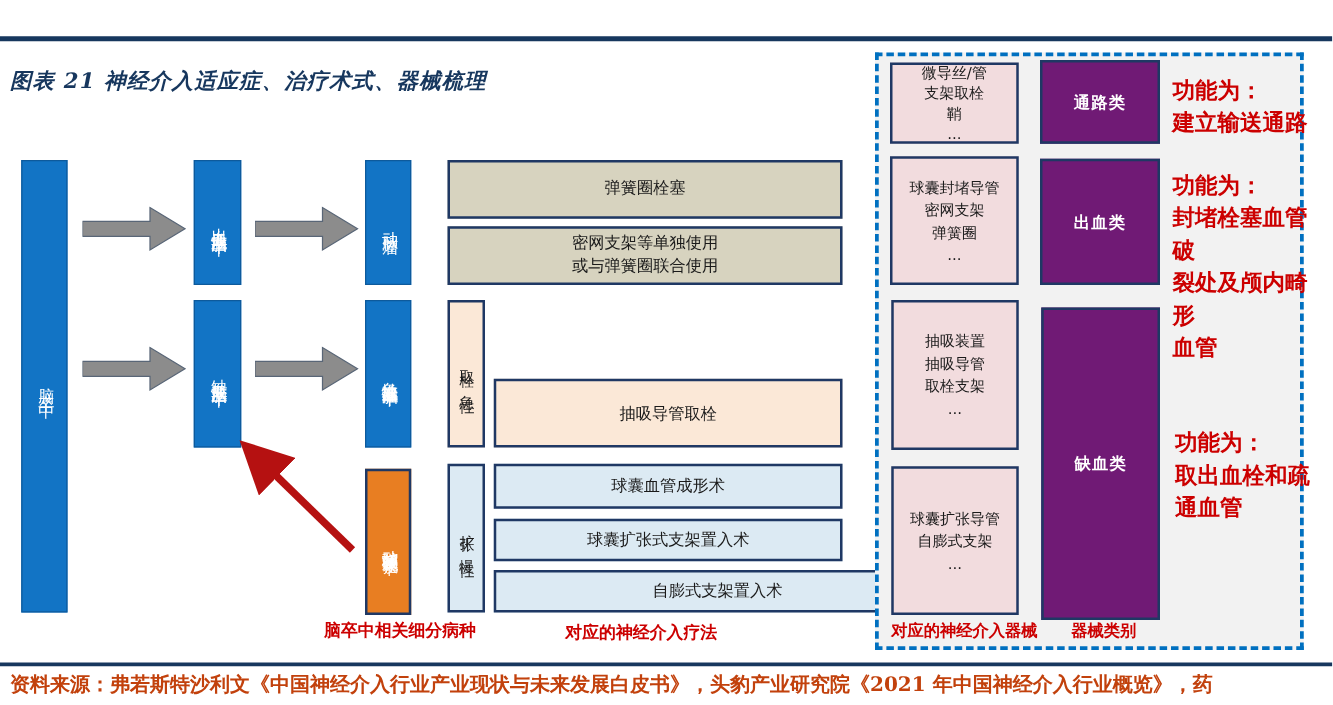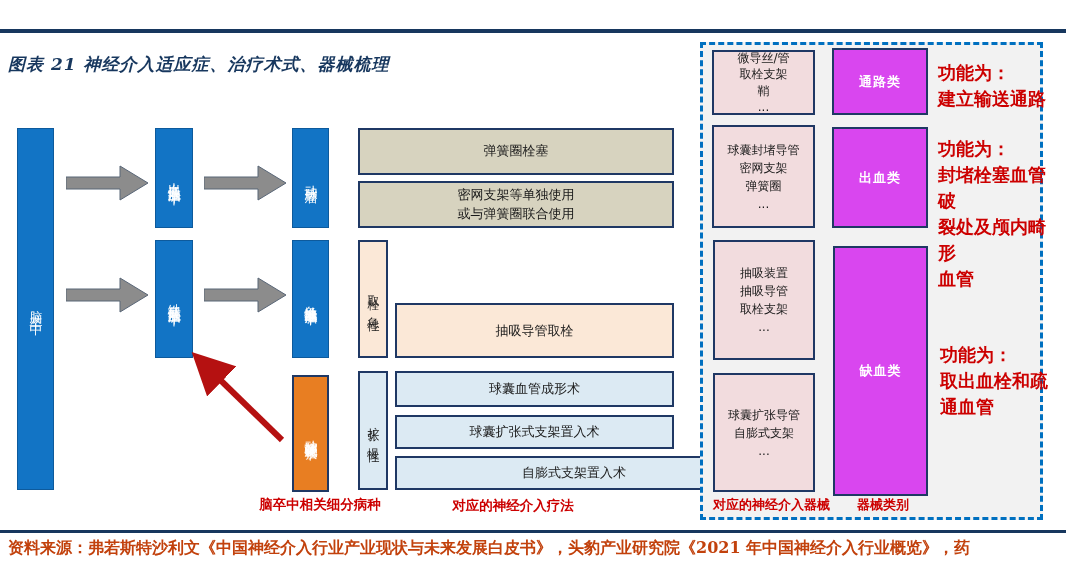--- a/index.html
+++ b/index.html
@@ -18,21 +18,21 @@
   
   .bx{display:flex;align-items:center;justify-content:center;text-align:center;}
   .v{writing-mode:vertical-rl;text-orientation:upright;}
   .blue{background:#1274C5;color:#ffffff;font-size:13px;font-weight:500;letter-spacing:2px;border:1px solid #0d5a9c;}
   .orange{background:#E87E22;color:#ffffff;font-size:13px;font-weight:500;letter-spacing:1px;border:2px solid #1F3864;}
   .tan{background:#D7D3BF;border:2px solid #1F3864;color:#1a1a1a;font-size:13px;white-space:pre-line;line-height:1.45;}
   .peach{background:#FBE8D7;border:2px solid #1F3864;color:#1a1a1a;font-size:13px;}
   .lblue{background:#DCEAF3;border:2px solid #1F3864;color:#1a1a1a;font-size:13px;}
   .sidelabel{font-size:12px;letter-spacing:3px;color:#1a1a1a;}
   .pink{background:#F2DCDE;border:2px solid #1F3864;color:#1a1a1a;font-size:12px;white-space:pre-line;line-height:1.5;}
-  .redbox{background:#d946ef;border:2px solid #1F3864;color:#ffffff;font-size:13px;font-weight:bold;letter-spacing:1px;}
+  .redbox{background:#701a75;border:2px solid #1F3864;color:#ffffff;font-size:13px;font-weight:bold;letter-spacing:1px;}
   .func{color:#CC0000;font-weight:bold;font-size:18px;line-height:1.45;white-space:pre-line;text-align:left;}
   .redcap{color:#CC0000;font-weight:bold;font-size:13.5px;text-align:center;white-space:nowrap;}
   .panel{border:3px dashed #0070C0;background:#F2F2F2;}
   .footer-rule{left:0;top:530px;width:1066px;height:3px;background:#17375E;}
   .source{
     left:8px;top:538px;width:1058px;height:24px;
     font-family:"DejaVu Serif",serif;font-weight:bold;
     font-size:16px;color:#c2410c;white-space:nowrap;overflow:hidden;
   }
 </style>
@@ -87,21 +87,21 @@
   <div class="abs bx lblue v sidelabel" style="left:358px;top:371px;width:30px;height:119px;">扩张　慢性</div>
   <div class="abs bx lblue" style="left:395px;top:415px;width:279px;height:34px;">球囊扩张式支架置入术</div>
   <div class="abs bx lblue" style="left:395px;top:371px;width:279px;height:36px;">球囊血管成形术</div>
   <div class="abs bx lblue" style="left:395px;top:456px;width:322px;height:34px;padding-left:36px;">自膨式支架置入术</div>
 
   <div class="abs redcap" style="left:428px;top:497px;width:170px;">对应的神经介入疗法</div>
 
   <div class="abs panel" style="left:700px;top:42px;width:343px;height:478px;"></div>
 
   <div class="abs bx pink" style="left:712px;top:50px;width:103px;height:65px;line-height:1.35;">微导丝/管
-取栓支架
+支架取栓
 鞘
 ...</div>
   <div class="abs bx redbox" style="left:832px;top:48px;width:96px;height:67px;">通路类</div>
   <div class="abs func" style="left:938px;top:60px;width:110px;">功能为：
 建立输送通路</div>
 
   <div class="abs bx pink" style="left:712px;top:125px;width:103px;height:103px;">球囊封堵导管
 密网支架
 弹簧圈
 ...</div>

